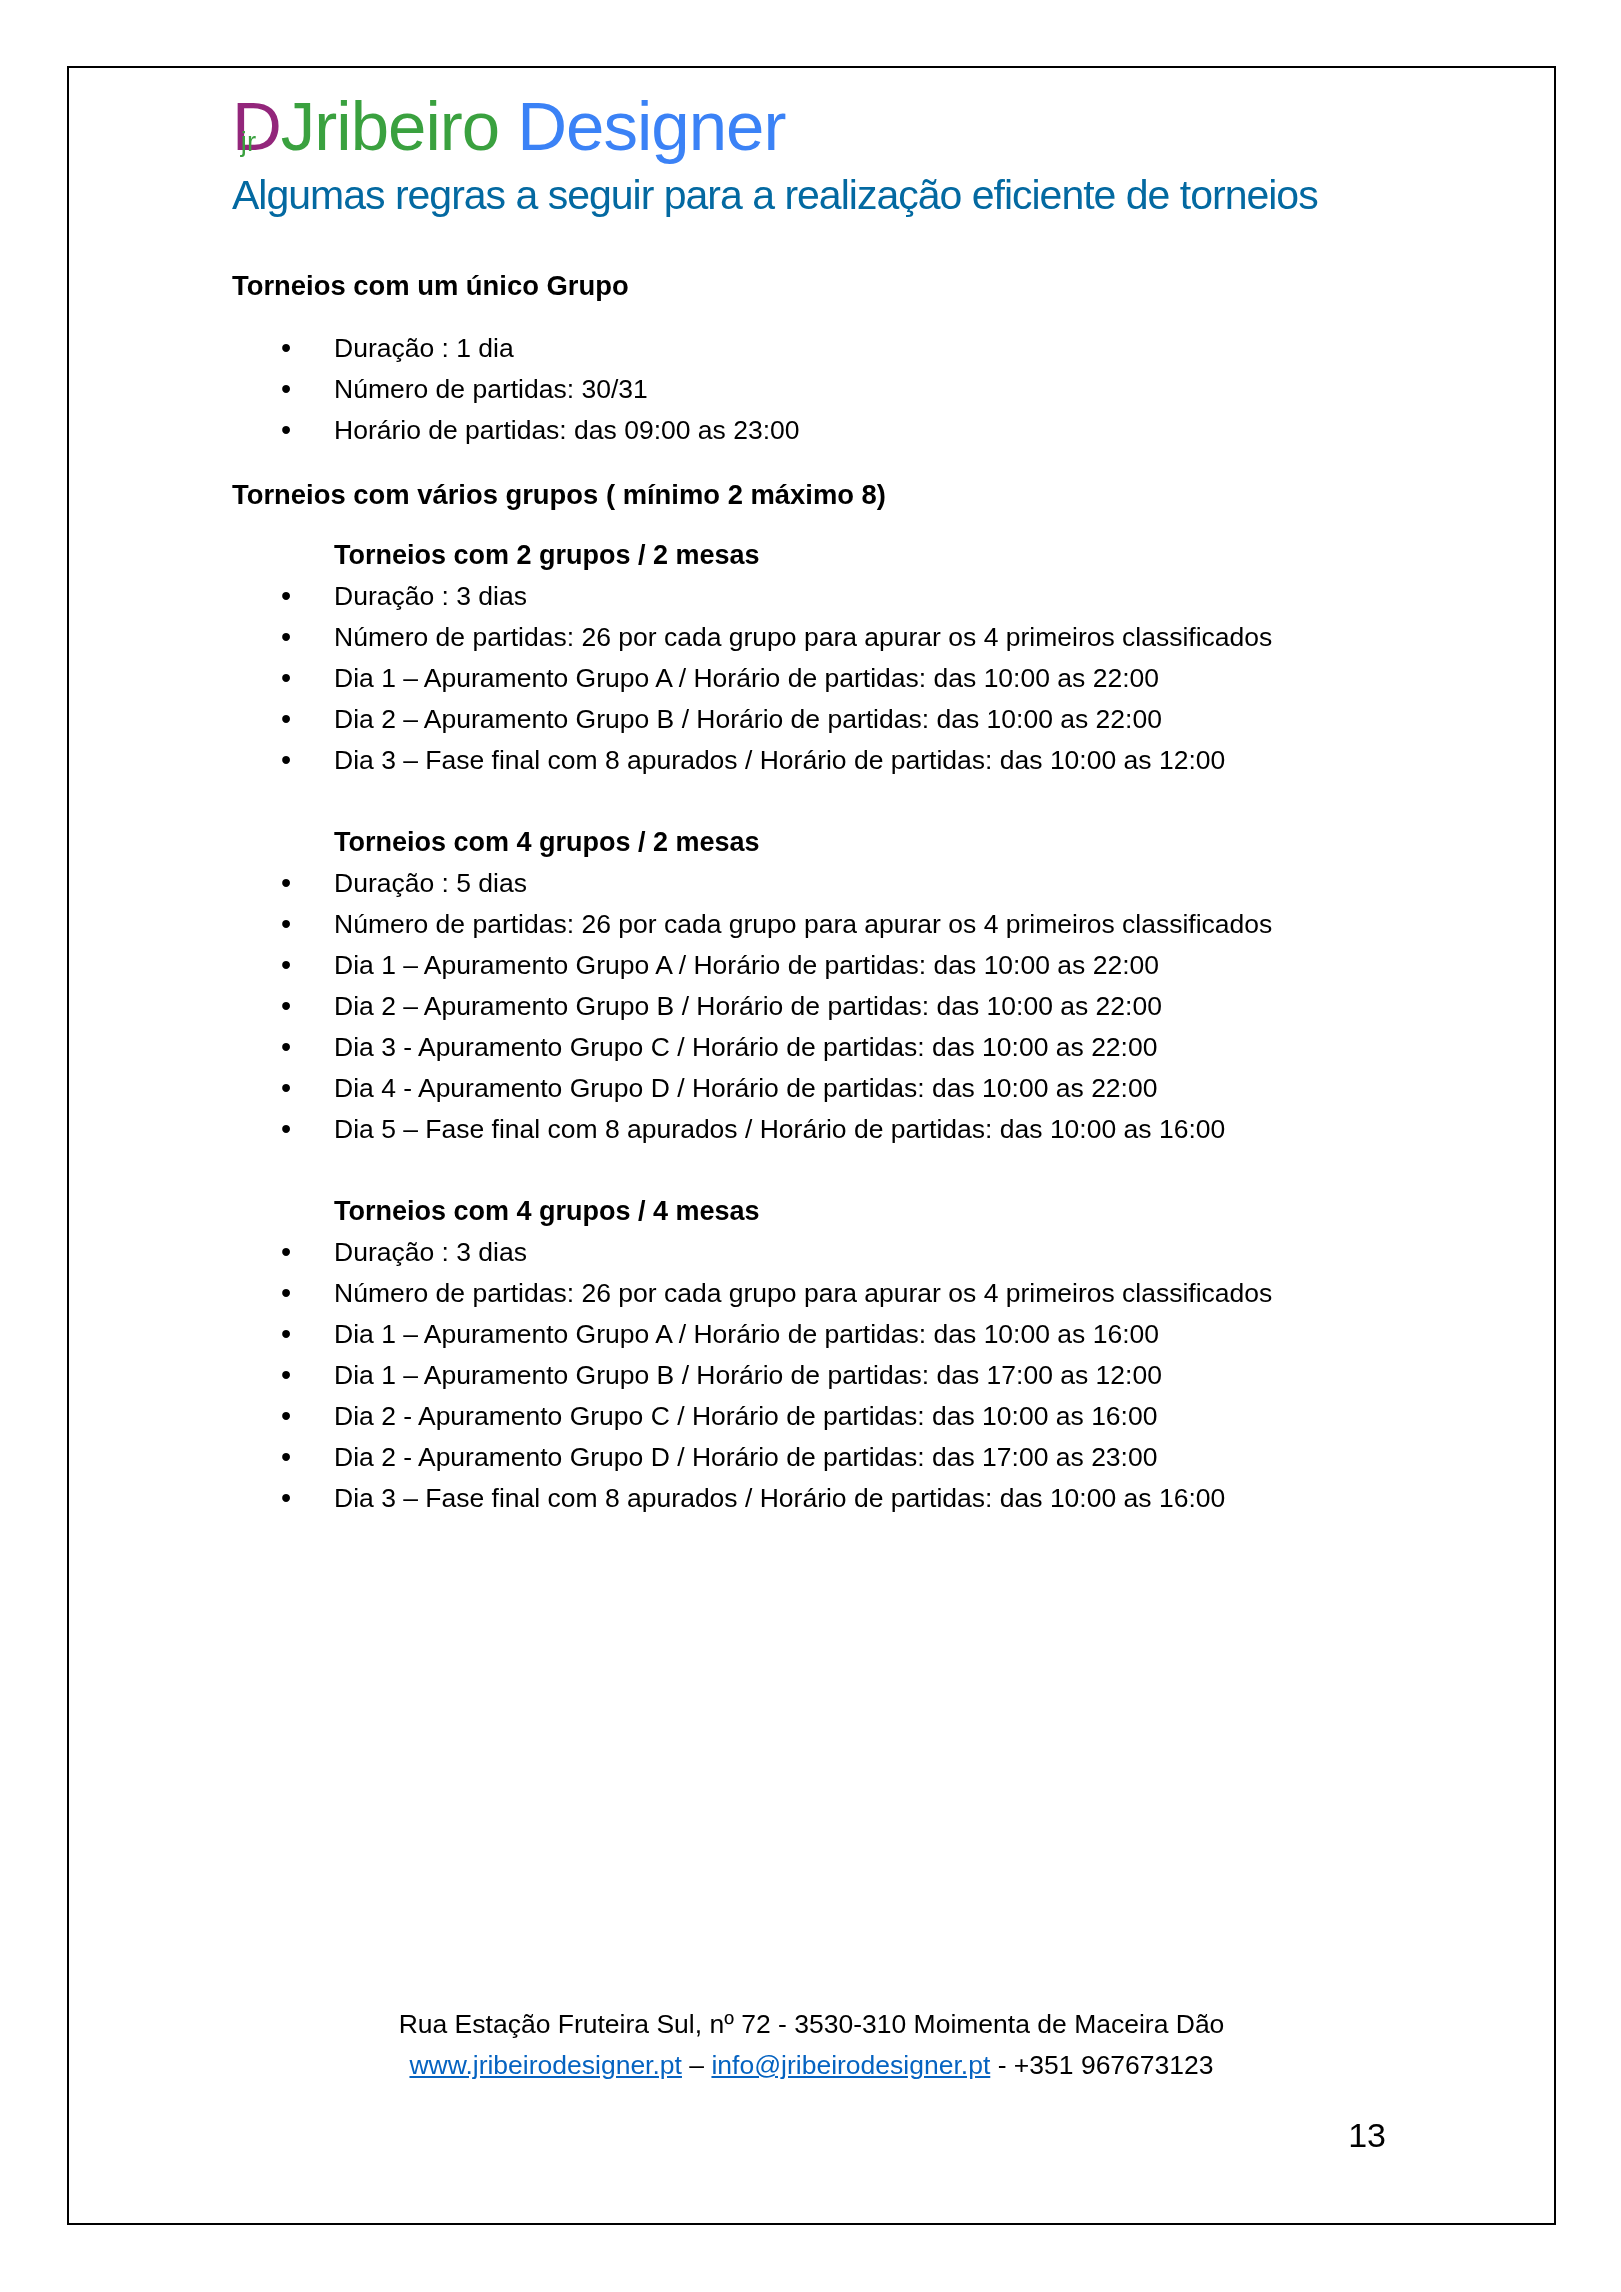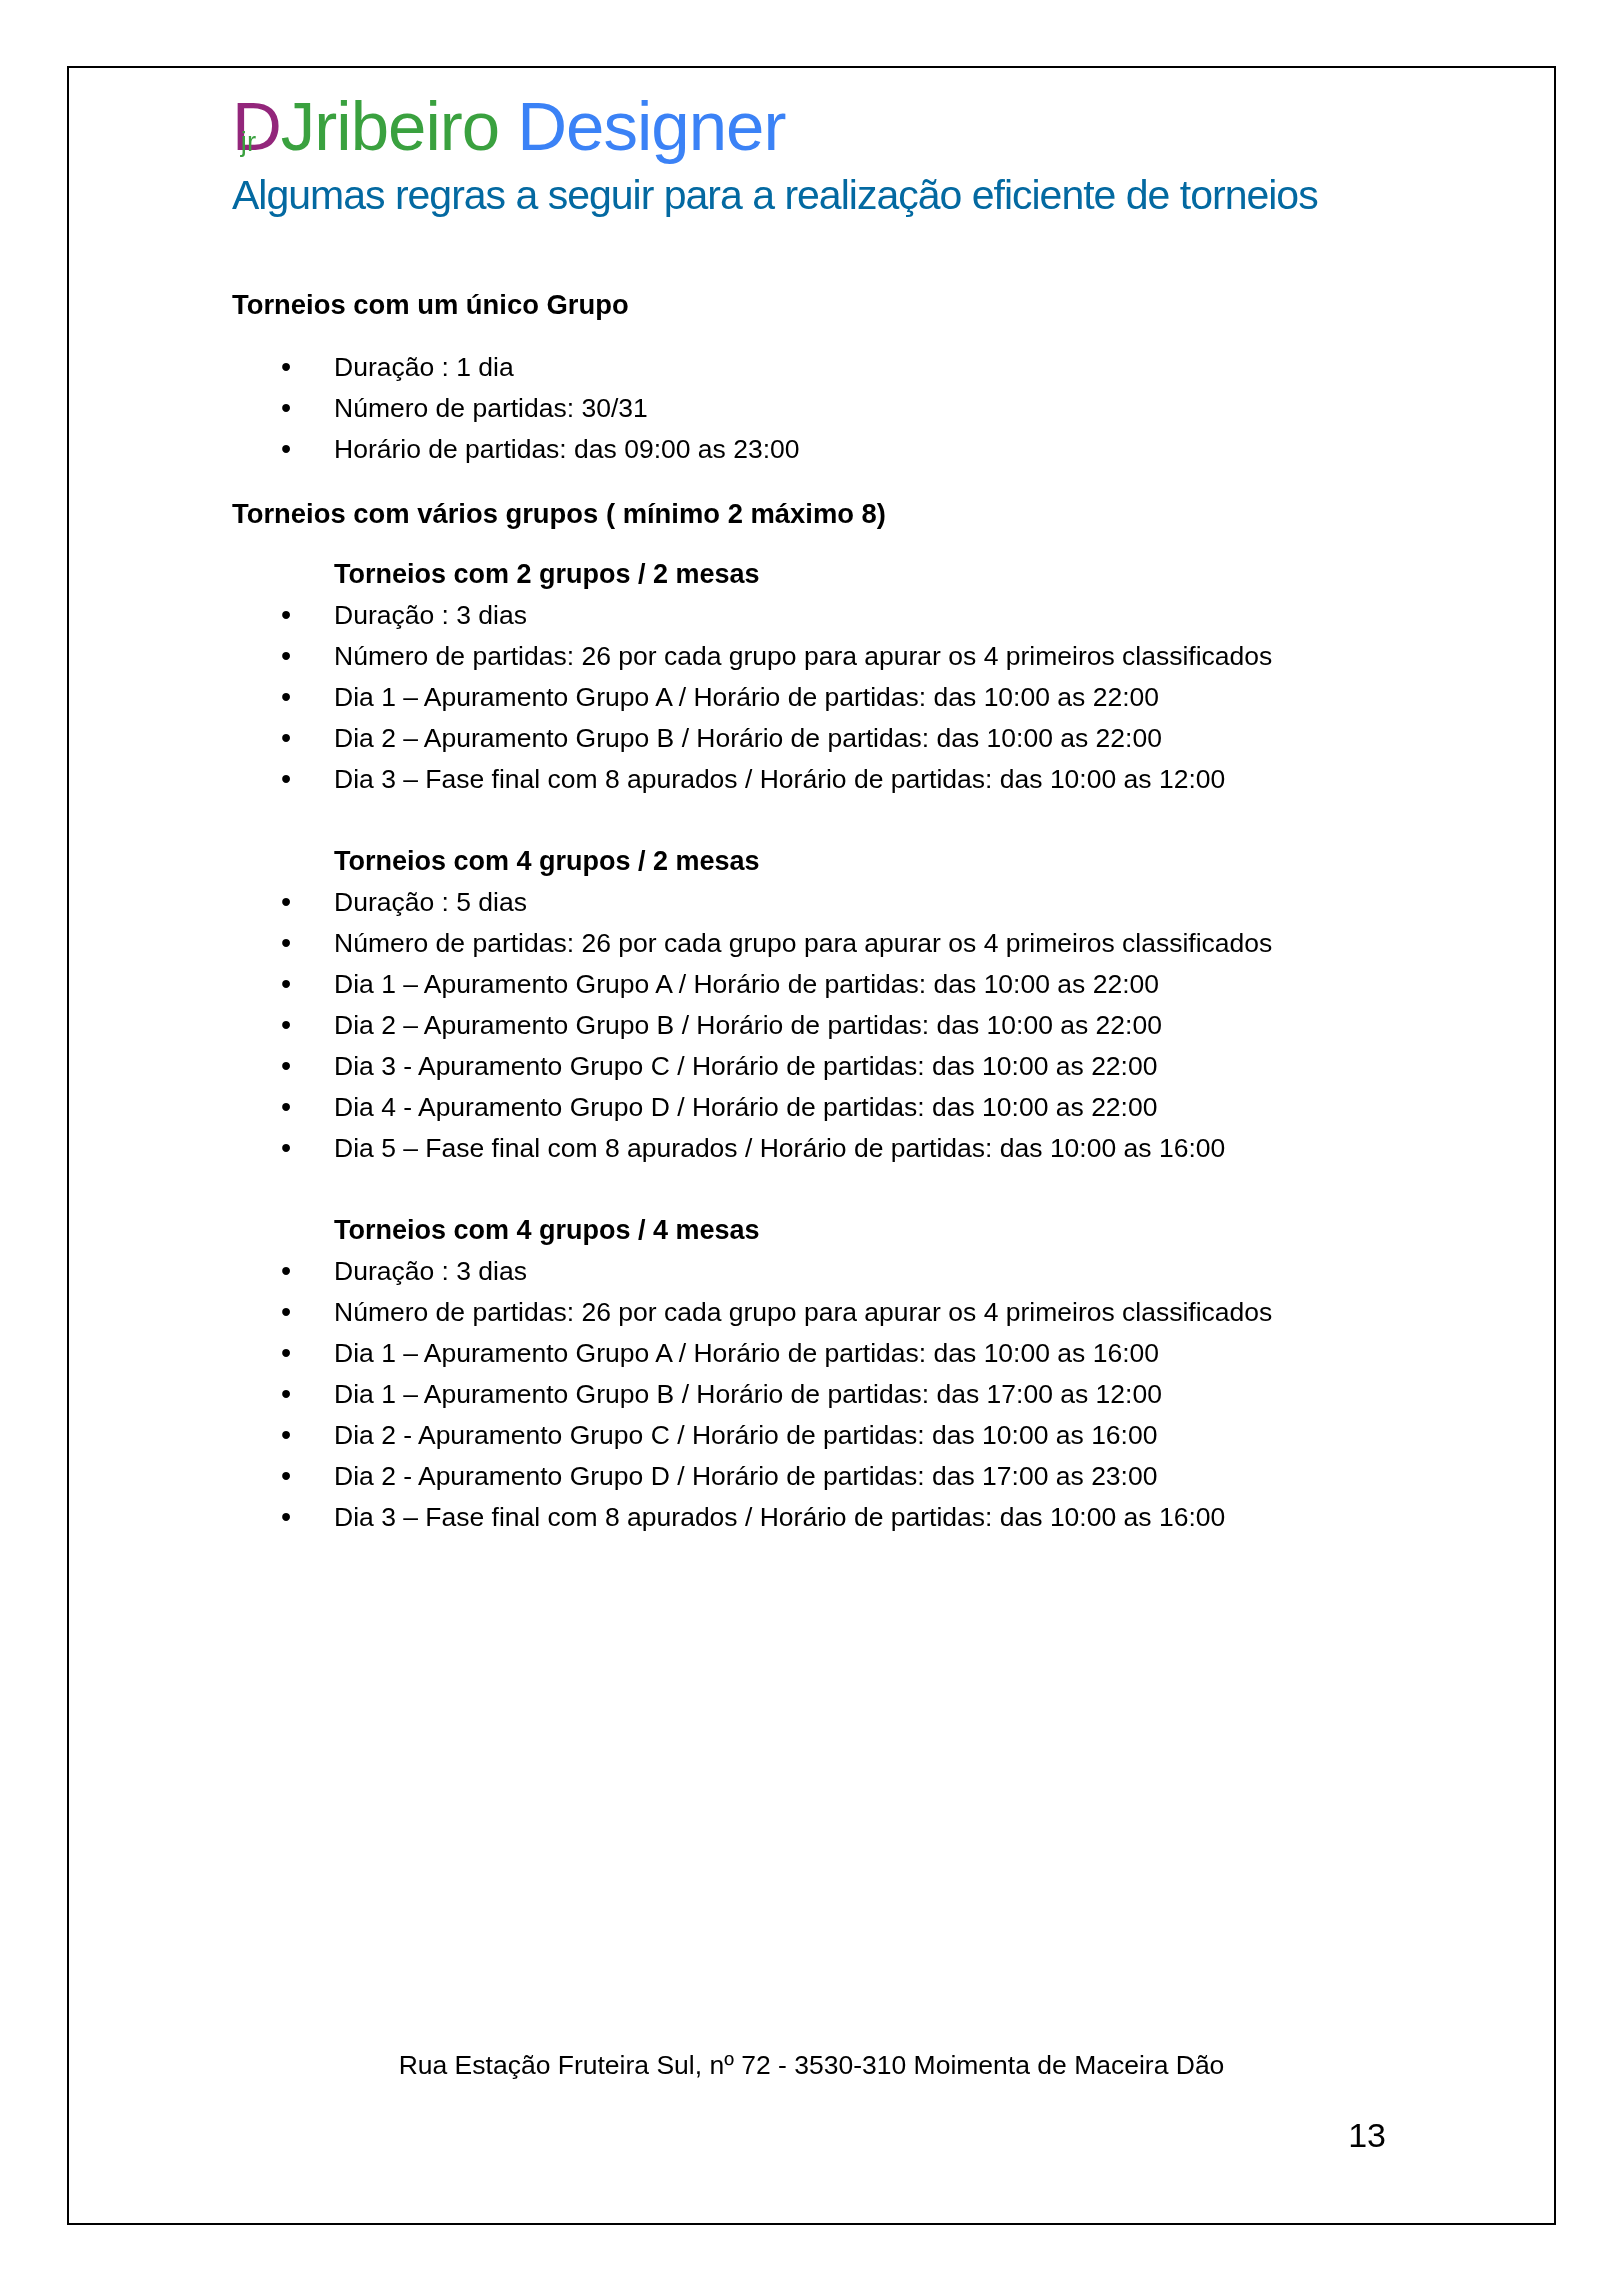--- a/index.html
+++ b/index.html
@@ -34,21 +34,21 @@
     margin-top:7.8px;
     font-size:41px; letter-spacing:-1px;
     line-height:1.15;
     color:#0369a1;
   }
 
   .h1 {
     font-size:27.4px; font-weight:bold;
     line-height:41px; margin:0; color:#000;
   }
-  .h1-first { margin-top:65px; }
+  .h1-first { margin-top:46px; }
 
   ul.bullets {
     list-style:none; margin:21.6px 0 23.5px 0; padding:0;
     font-size:26.5px;
   }
   ul.bullets li { position:relative; padding-left:102px; line-height:41px; }
   ul.bullets li::before {
     content:"\2022";
     position:absolute; left:49px; top:0;
     font-size:29px;
@@ -130,17 +130,24 @@
         <li>Dia 2 - Apuramento Grupo C / Horário de partidas: das 10:00 as 16:00</li>
         <li>Dia 2 - Apuramento Grupo D / Horário de partidas: das 17:00 as 23:00</li>
         <li>Dia 3 – Fase final com 8 apurados / Horário de partidas: das 10:00 as 16:00</li>
       </ul>
     </div>
 
   </div>
 
   <div class="footer">
     <div>Rua Estação Fruteira Sul, nº 72 - 3530-310 Moimenta de Maceira Dão</div>
+    <div>
+      <a href="#">www.jribeirodesigner.pt</a>
+      <span class="sep">–</span>
+      <a href="#">info@jribeirodesigner.pt</a>
+      <span class="sep">-</span>
+      <span>+351 967673123</span>
+    </div>
   </div>
 
   <div class="page-number">13</div>
 </div>
 
 
 </body></html>

